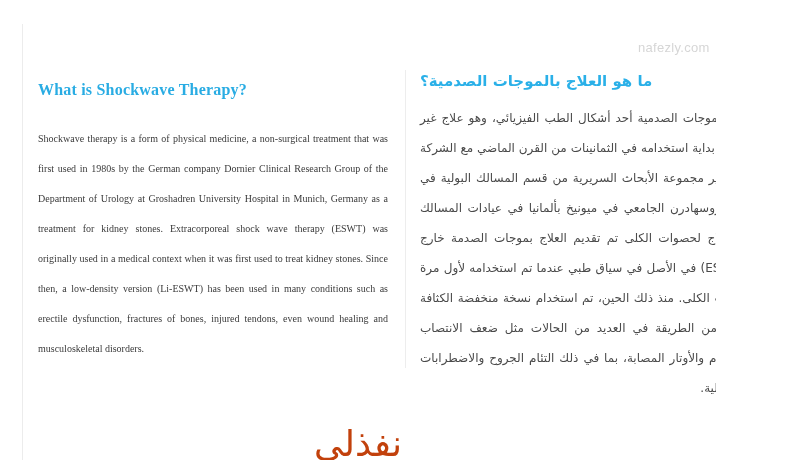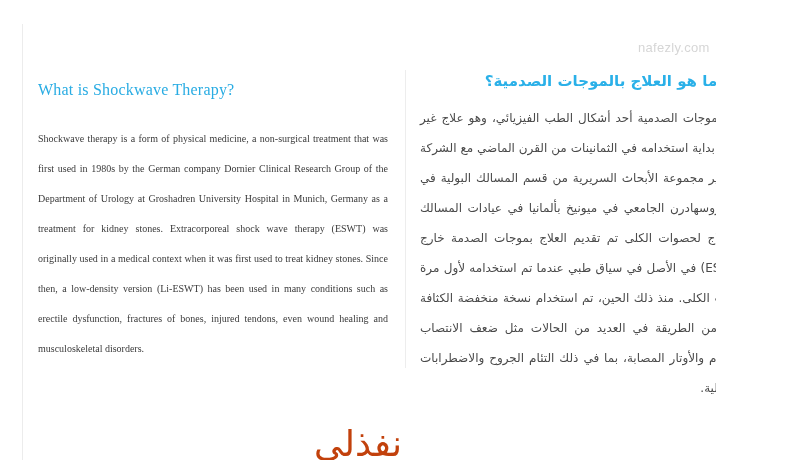--- a/index.html
+++ b/index.html
@@ -26,41 +26,41 @@
     font-size:13px; color:#d6d6d6;
     letter-spacing:0.3px;
   }
   
   .col-en {
     position:absolute; left:38px; top:57px; width:350px;
   }
   .col-en .heading {
     margin:0 0 25px 0;
     font-family:"Liberation Serif", serif;
-    font-size:16px; font-weight:normal;
+    font-size:16px; font-weight:bold;
     color:#29ace3; letter-spacing:0.2px;
   }
   .col-en .body {
     margin:0;
     font-family:"Liberation Serif", serif;
     font-size:10px; line-height:30px;
     color:#3a3a3a;
     text-align:justify; text-align-last:left;
   }
   
   .col-ar {
     position:absolute; left:420px; top:48px; width:362px;
     direction:rtl;
   }
   .col-ar .heading {
     margin:0 0 13px 0;
     font-family:"DejaVu Sans", sans-serif;
     font-size:15px; font-weight:bold;
     color:#2ab0e8;
-    text-align:center;
+    text-align:left;
   }
   .col-ar .body {
     margin:0;
     font-family:"DejaVu Sans", sans-serif;
     font-size:12px; line-height:30px;
     color:#4a4a4a;
     text-align:justify; text-align-last:right;
   }
   
   .logo {

